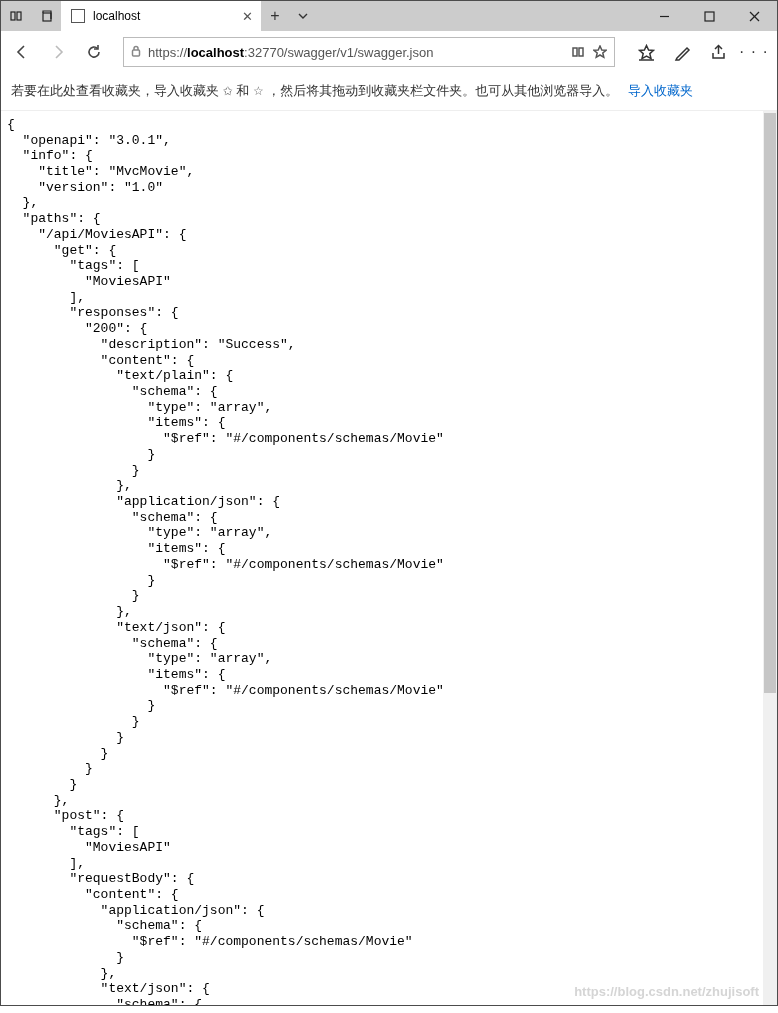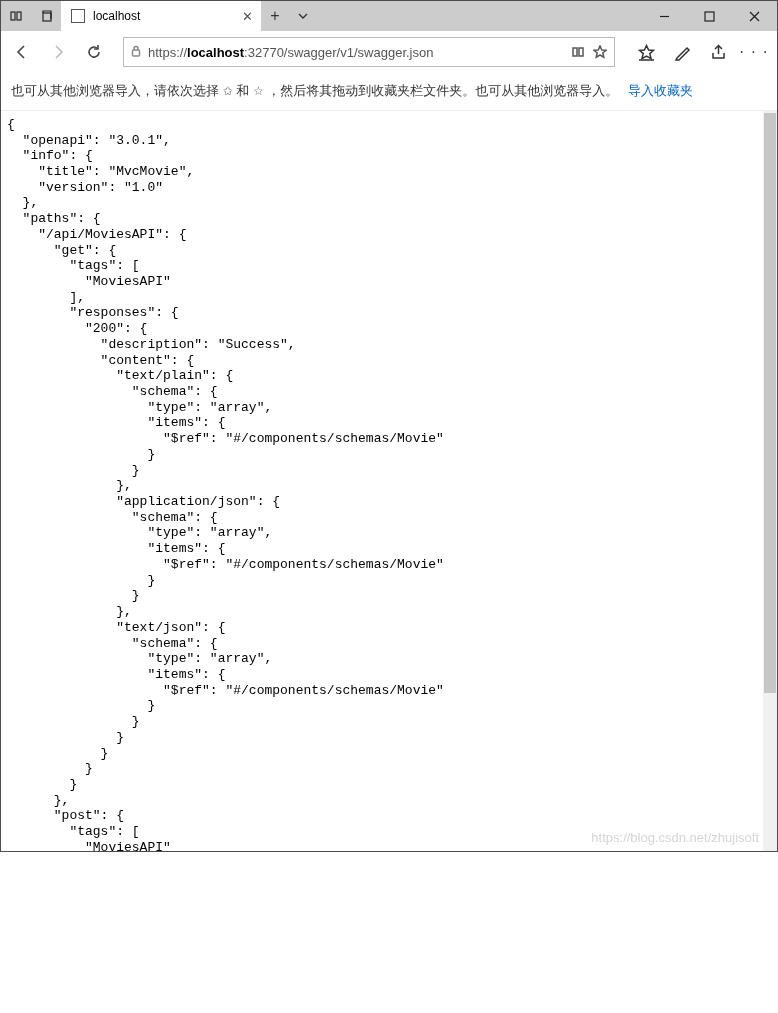--- a/index.html
+++ b/index.html
@@ -1,18 +1,18 @@
 <!DOCTYPE html>
 <html><head>
 <meta charset="utf-8">
 <style>
   * { margin: 0; padding: 0; box-sizing: border-box; }
   html, body { width: 778px; height: 1013px; font-family: "Segoe UI", Tahoma, sans-serif; background: #fff; overflow: hidden; }
   
-  .window { width: 778px; height: 852px; border: 1px solid #4c4c4c; background: #fff; display: flex; flex-direction: column; }
+  .window { width: 778px; height: 1006px; border: 1px solid #4c4c4c; background: #fff; display: flex; flex-direction: column; }
   .titlebar { height: 30px; background: #ccc; display: flex; align-items: stretch; position: relative; }
   .titlebar .left-icons { display: flex; }
   .sysbtn { width: 30px; display: flex; align-items: center; justify-content: center; font-size: 12px; color: #222; }
   .sysbtn svg { width: 12px; height: 12px; stroke: #222; fill: none; stroke-width: 1.2; }
   .tab { background: #fff; height: 30px; min-width: 200px; margin-left: 0; display: flex; align-items: center; padding: 0 10px 0 10px; gap: 8px; position: relative; font-size: 12px; color: #000; }
   .tab .favicon { width: 14px; height: 14px; border: 1px solid #555; display: inline-block; }
   .tab .close { position: absolute; right: 8px; font-size: 13px; color: #555; }
   .tabbar-right { display: flex; align-items: center; }
   .addtab { width: 28px; display: flex; align-items: center; justify-content: center; font-size: 16px; color: #333; }
   .win-controls { position: absolute; right: 0; top: 0; height: 30px; display: flex; }
@@ -37,21 +37,21 @@
   .favprompt { padding: 8px 10px; font-size: 13px; color: #333; border-bottom: 1px solid #eee; line-height: 1.6; }
   .favprompt .link { color: #0066cc; margin-left: 6px; margin-top: 44px; }
   .favprompt .star { font-size: 12px; color: #666; }
   
   .content-wrap { flex: 1; position: relative; overflow: hidden; }
   .content { position: absolute; inset: 0 14px 0 0; overflow: hidden; }
   pre.json { font-family: Consolas, "Courier New", monospace; font-size: 13px; line-height: 1.21; color: #000; padding: 6px 6px 6px 6px; white-space: pre; }
   .scrollbar { position: absolute; right: 0; top: 0; width: 14px; height: 100%; background: #f0f0f0; }
   .scrollbar .thumb { position: absolute; right: 1px; left: 1px; top: 2px; height: 580px; background: #c6c6c6; }
   
-  .watermark { position: absolute; right: 18px; bottom: 6px; font-size: 13px; color: #d5d5d5; font-family: Arial, sans-serif; pointer-events: none; }
+  .watermark { position: absolute; right: 18px; bottom: 6px; font-size: 13px; color: #d5d5d5; font-family: Arial, sans-serif; pointer-events: none; font-weight: bold; }
 </style>
 </head>
 <body>
 
 <div class="window">
 
   <div class="titlebar">
     <div class="left-icons">
       <div class="sysbtn">
         <svg viewBox="0 0 12 12">
@@ -156,21 +156,21 @@
             <polyline points="5 5 8.5 1.5 12 5"></polyline>
           </svg>
       </div>
       <div class="ico">
           <span class="dots">· · ·</span>
         </div>
     </div>
   </div>
 
   <div class="favprompt">
-    <span>也可从其他浏览器导入，请依次选择 </span>
+    <span>若要在此处查看收藏夹，导入收藏夹 </span>
     <span class="star">✩</span>
     <span> 和 </span>
     <span class="star">☆</span>
     <span>，然后将其拖动到收藏夹栏文件夹。也可从其他浏览器导入。</span>
     <span class="link">导入收藏夹</span>
   </div>
 
   <div class="content-wrap">
     <div class="content">
       <pre class="json">{

